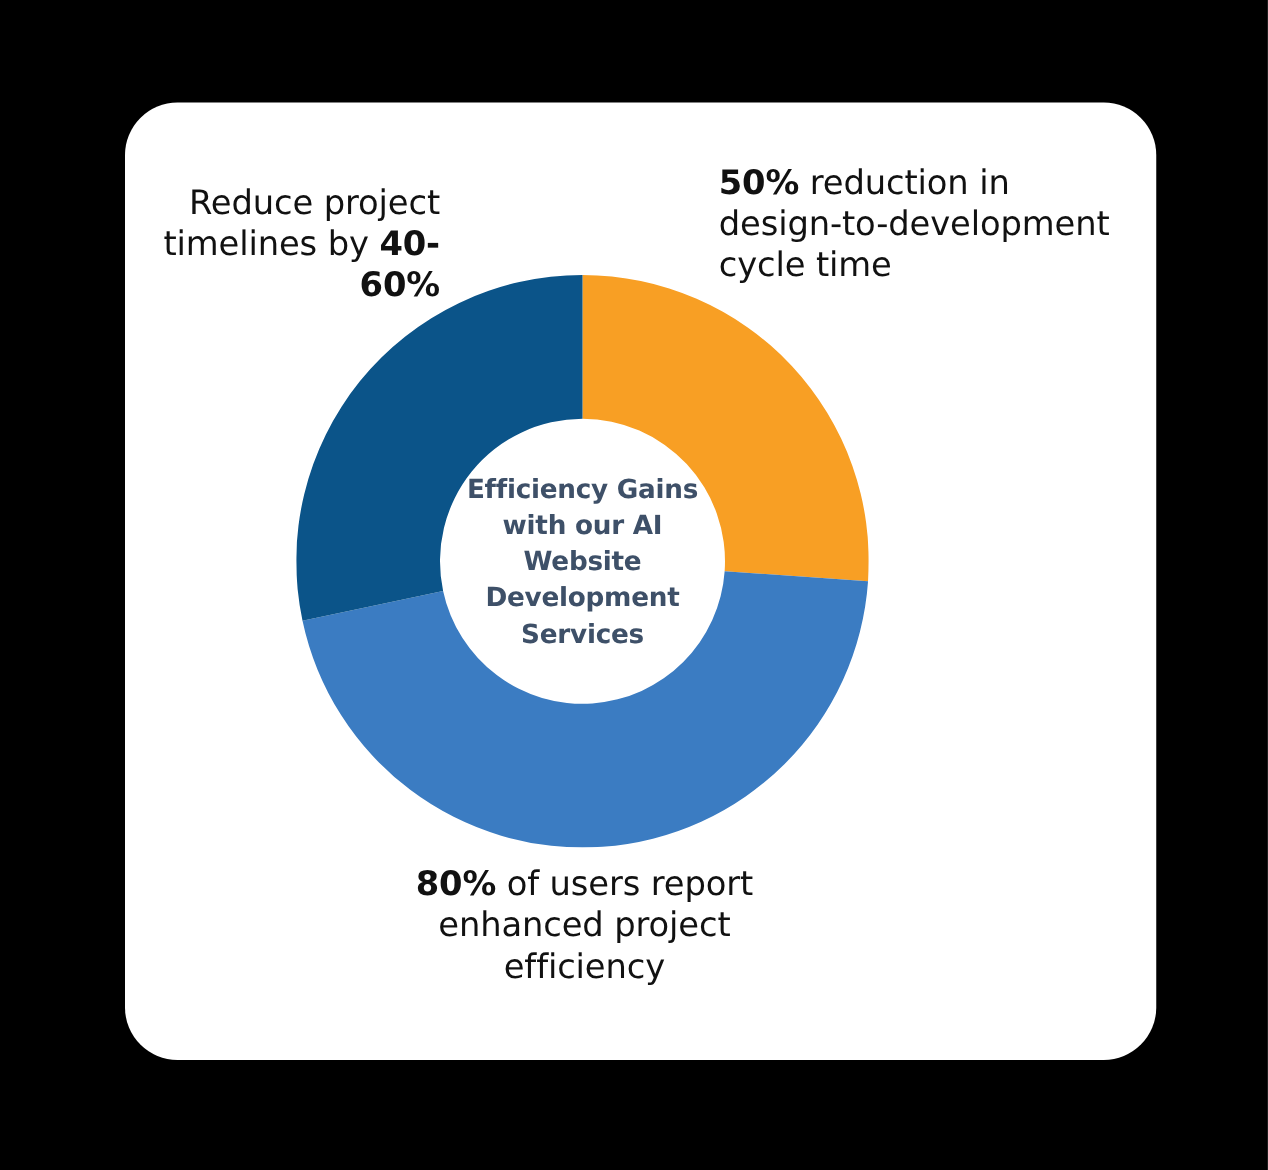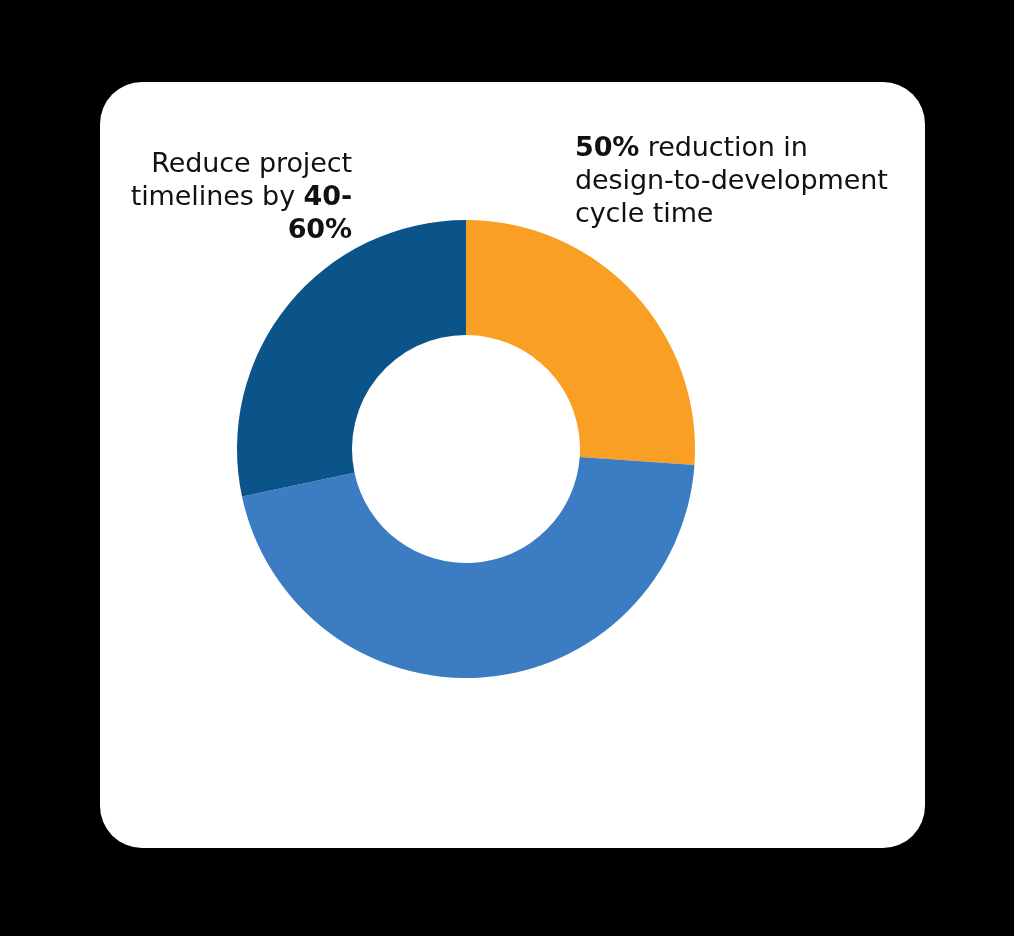--- a/index.html
+++ b/index.html
@@ -103,25 +103,29 @@
 <body>
 
 <div id="stage">
 
   <div id="card"></div>
 
   <div class="label" id="label-left"><span>Reduce project timelines by </span><b>40-60%</b><span></span></div>
 
   <div class="label" id="label-right"><b>50%</b><span> reduction in design-to-development cycle time</span></div>
 
+  <div class="label" id="label-bottom"><b>80%</b><span> of users report enhanced project efficiency</span></div>
 
   <div id="donut-wrap">
     <svg id="donut-svg" viewBox="0 0 458 458">
       <g id="slice-layer">
           <path d="M 229.000 0.000 A 229 229 0 0 1 457.442 244.974 L 342.722 236.952 A 114 114 0 0 0 229.000 115.000 Z" fill="#F89F24"></path>
           <path d="M 457.442 244.974 A 229 229 0 0 1 5.004 276.612 L 117.491 252.702 A 114 114 0 0 0 342.722 236.952 Z" fill="#3B7CC2"></path>
           <path d="M 5.004 276.612 A 229 229 0 0 1 229.000 0.000 L 229.000 115.000 A 114 114 0 0 0 117.491 252.702 Z" fill="#0B5489"></path>
         </g>
     </svg>
   </div>
 
+  <div id="center-text">
+    <span>Efficiency Gains with our AI Website Development Services</span>
+  </div>
 
 </div>
 
 </body></html>

